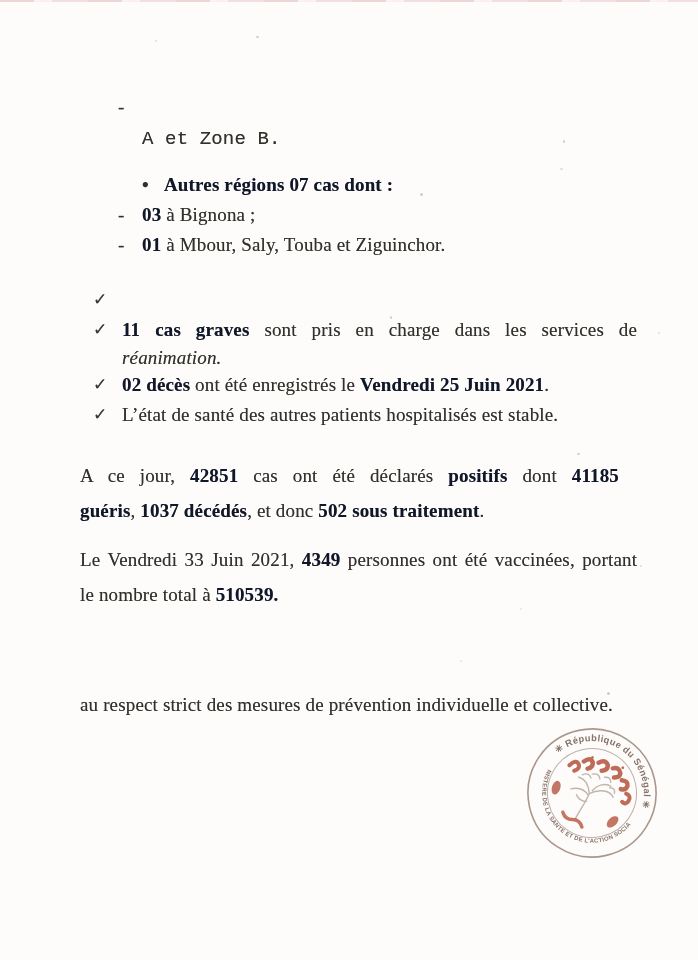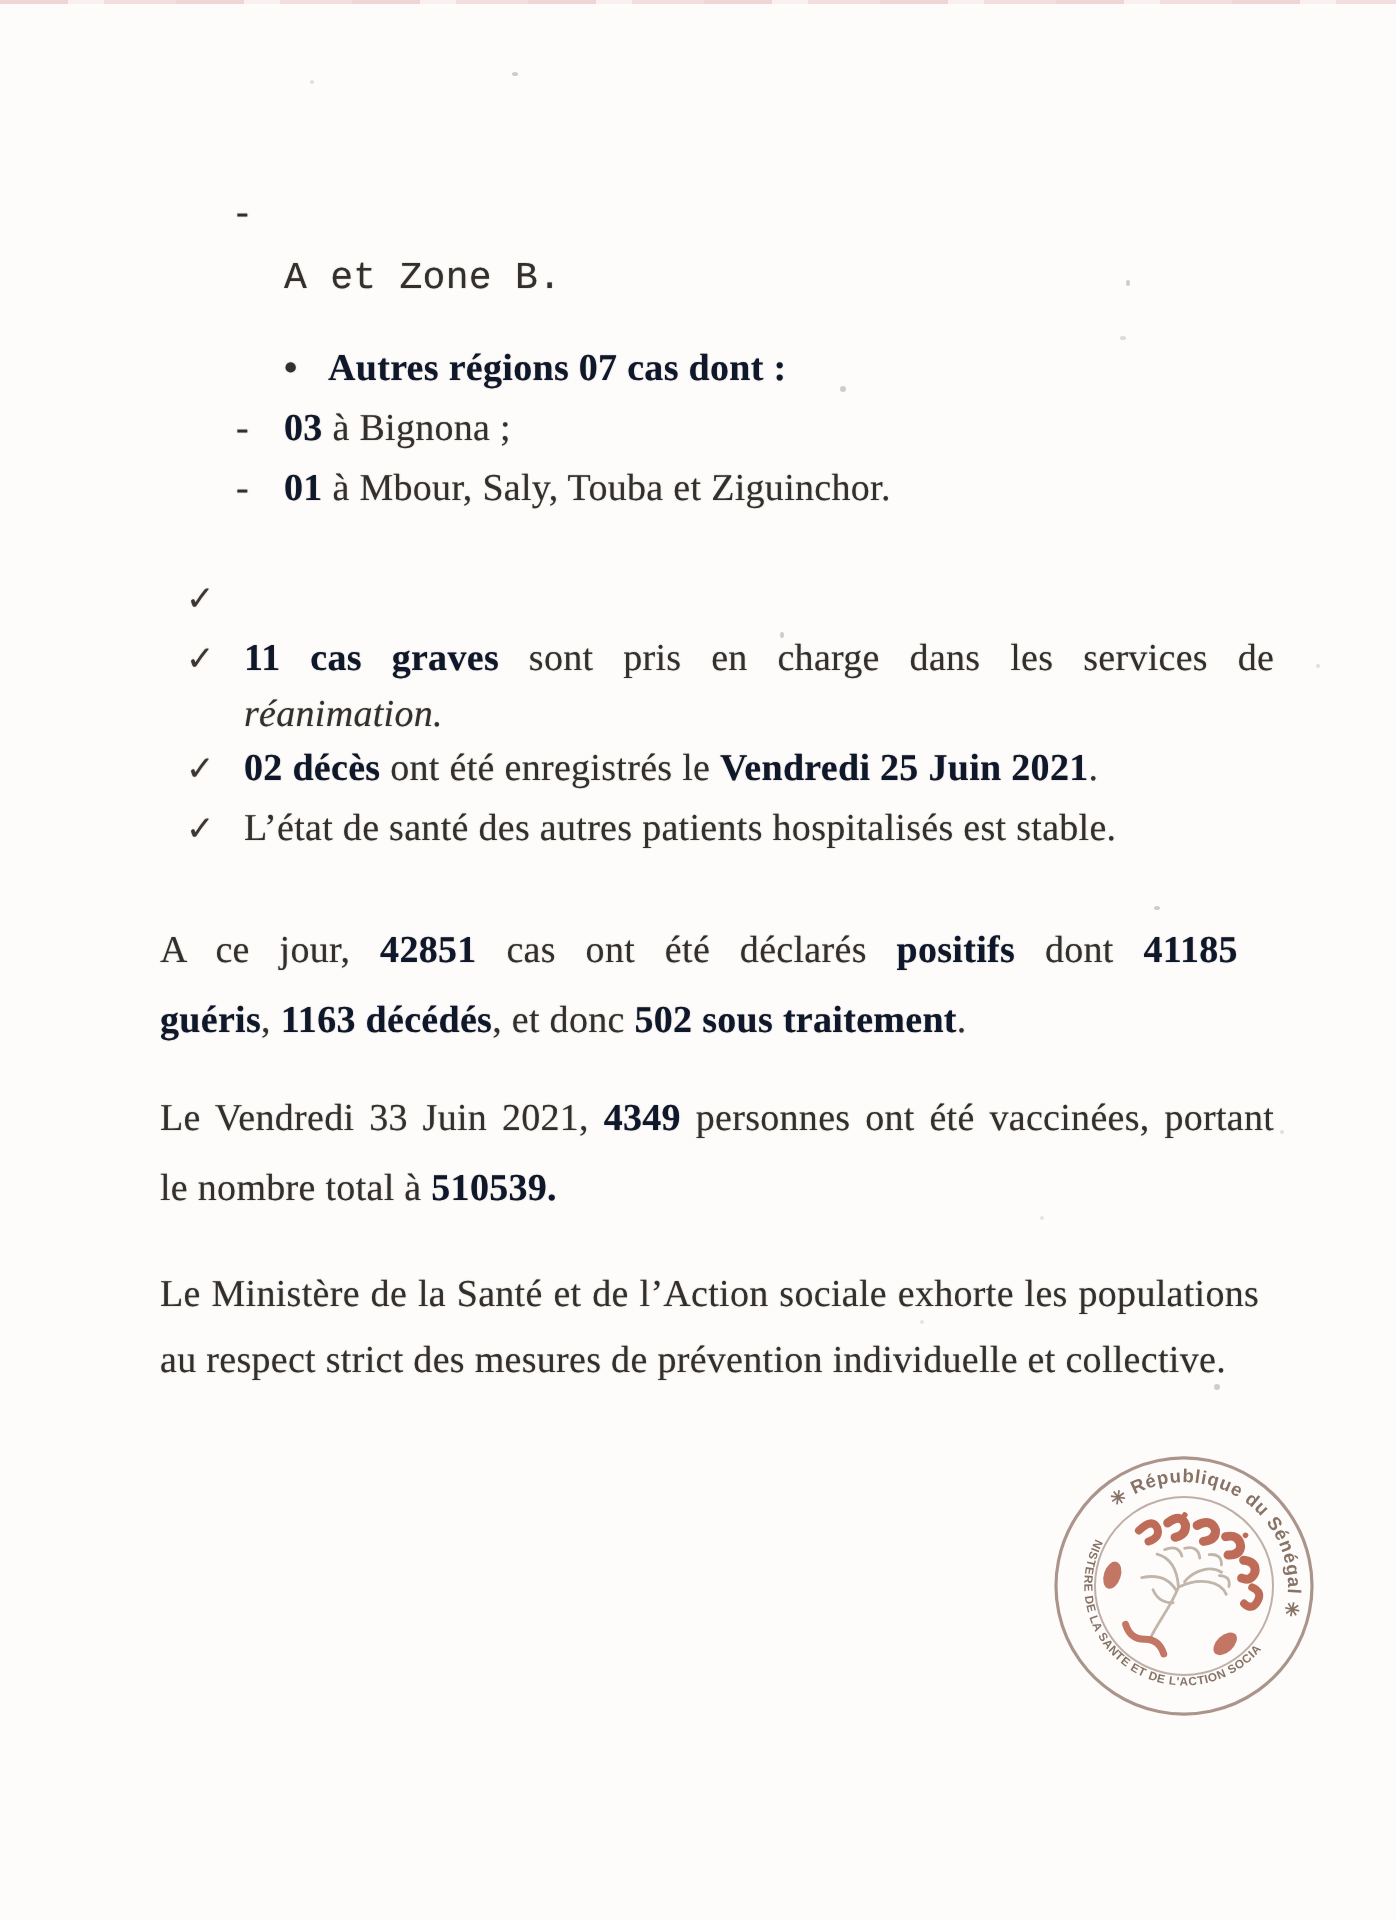--- a/index.html
+++ b/index.html
@@ -80,34 +80,31 @@
   </div>
   <div class="line check" style="left:122px;top:403px;">
     <span class="marker">✓</span>
     <span><span>L’état de santé des autres patients hospitalisés est stable.</span></span>
   </div>
 
   <div class="line" style="left:80px;top:464px;word-spacing:10px;">
     <span><span>A ce jour, </span><span class="b">42851</span><span> cas ont été déclarés </span><span class="b">positifs</span><span> dont </span><span class="b">41185</span></span>
   </div>
   <div class="line" style="left:80px;top:499px;">
-    <span><span class="b">guéris</span><span>, </span><span class="b">1163 décédés</span><span>, et donc </span><span class="b">502 sous traitement</span><span>.</span></span>
+    <span><span class="b">guéris</span><span>, </span><span class="b">1037 décédés</span><span>, et donc </span><span class="b">502 sous traitement</span><span>.</span></span>
   </div>
 
   <div class="line" style="left:80px;top:548px;word-spacing:2.5px;">
     <span><span>Le Vendredi 33 Juin 2021, </span><span class="b">4349</span><span> personnes ont été vaccinées, portant</span></span>
   </div>
   <div class="line" style="left:80px;top:583px;">
     <span><span>le nombre total à </span><span class="b">510539.</span></span>
   </div>
 
-  <div class="line" style="left:80px;top:636px;word-spacing:0.5px;">
-    <span><span>Le Ministère de la Santé et de l’Action sociale exhorte les populations</span></span>
-  </div>
-  <div class="line" style="left:80px;top:669px;">
+  <div class="line" style="left:80px;top:693px;">
     <span><span>au respect strict des mesures de prévention individuelle et collective.</span></span>
   </div>
 
   <svg class="stamp" width="160" height="160" viewBox="0 0 160 160">
     <defs>
       <path id="arcTop" d="M28.8,71 A52,52 0 0 1 131.2,71" fill="none"></path>
       <path id="arcBot" d="M30.3,85.2 A50,50 0 0 0 129.7,85.2" fill="none"></path>
     </defs>
     <g transform="rotate(33 80 80)" opacity="0.92">
       <circle cx="80" cy="80" r="64" fill="none" stroke="#8d7264" stroke-width="1.6" opacity="0.8"></circle>

